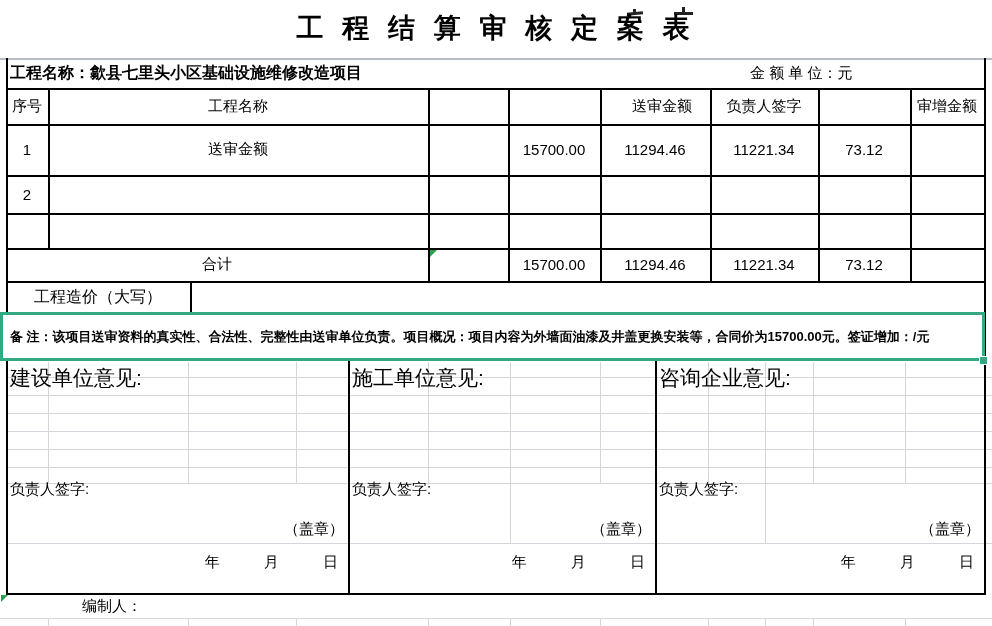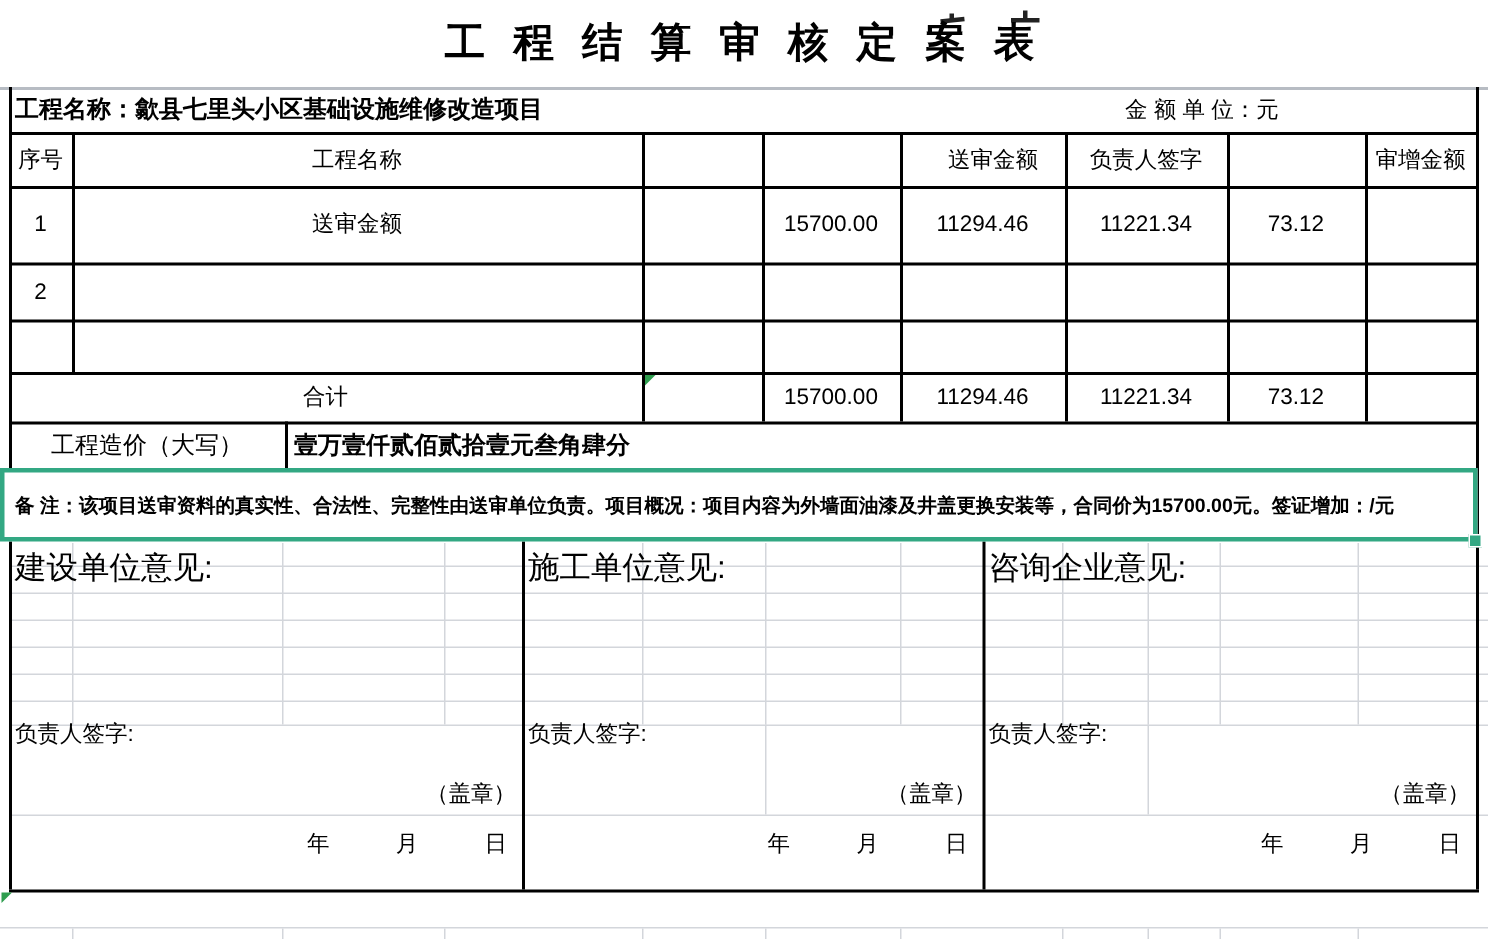--- a/index.html
+++ b/index.html
@@ -129,21 +129,20 @@
   <div class="cell" style="left:48px;top:213px;width:380px;height:35px;"></div>
 
   <div class="cell" style="left:6px;top:248px;width:422px;height:33px;">合计</div>
   <div class="cell" style="left:508px;top:248px;width:92px;height:33px;">15700.00</div>
   <div class="cell" style="left:600px;top:248px;width:110px;height:33px;">11294.46</div>
   <div class="cell" style="left:710px;top:248px;width:108px;height:33px;">11221.34</div>
   <div class="cell" style="left:818px;top:248px;width:92px;height:33px;">73.12</div>
   <div class="err-tri" style="left:430px;top:250px;"></div>
 
   <div class="cell" style="left:6px;top:281px;width:184px;height:33px;font-size:16px;">工程造价（大写）</div>
-  <div class="cell cell-left bold" style="left:196px;top:281px;width:600px;height:33px;font-size:16px;">壹万壹仟贰佰贰拾壹元叁角肆分</div>
 
   <div class="remark-box"></div>
   <div class="cell cell-left bold" style="left:10px;top:318px;width:968px;height:38px;font-size:13px;">备  注：该项目送审资料的真实性、合法性、完整性由送审单位负责。项目概况：项目内容为外墙面油漆及井盖更换安装等，合同价为15700.00元。签证增加：/元</div>
   <div class="fill-handle"></div>
 
   <div class="opinion" style="left:6px;width:342px;">
     <div class="opinion-title">建设单位意见:</div>
     <div class="sign-label">负责人签字:</div>
     <div class="seal-line">（盖章）</div>
     <div class="date-line">
@@ -166,16 +165,17 @@
     <div class="opinion-title">咨询企业意见:</div>
     <div class="sign-label">负责人签字:</div>
     <div class="seal-line">（盖章）</div>
     <div class="date-line">
       <span>年</span>
       <span>月</span>
       <span>日</span>
     </div>
   </div>
 
+  <div class="cell cell-left" style="left:82px;top:595px;width:200px;height:22px;">编制人：</div>
   <div class="err-tri" style="left:1px;top:595px;"></div>
   <div class="glh" style="left:0;top:618px;width:992px;"></div>
 
 </div>
 
 </body></html>

